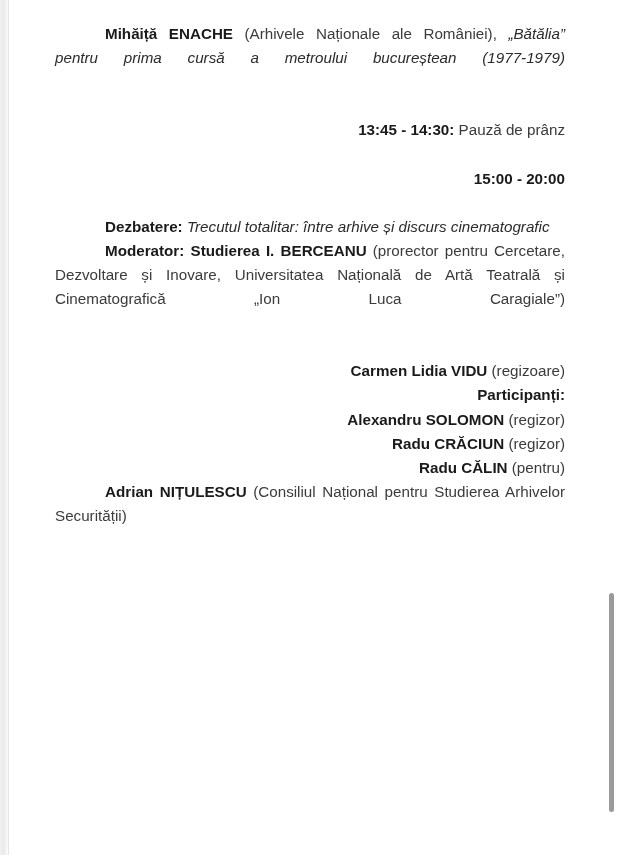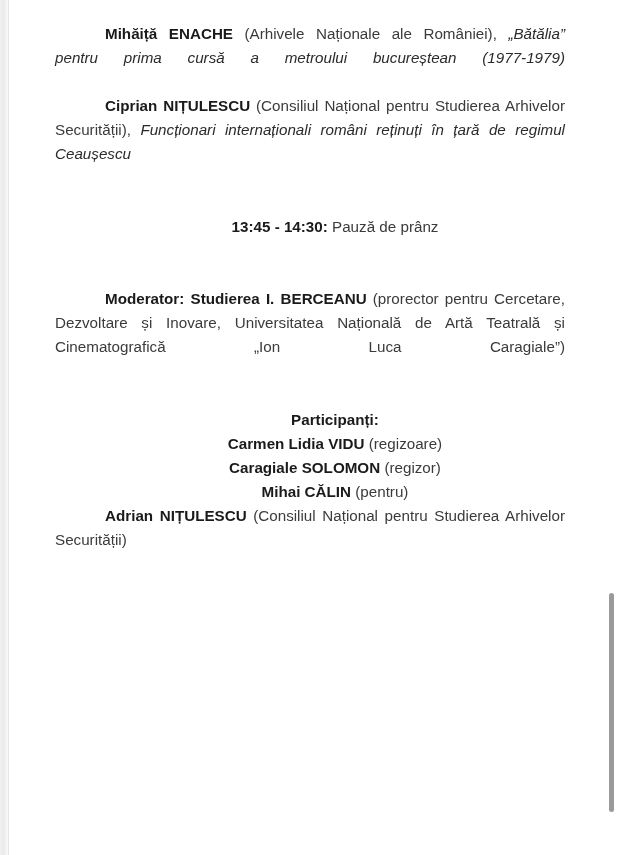--- a/index.html
+++ b/index.html
@@ -81,21 +81,21 @@
     text-indent: 0;
   }
   
   p.indent {
     text-indent: 50px;
   }
   
   p.block {
     margin: 0;
     padding-left: 50px;
-    text-align: center;
+    text-align: right;
   }
   .spacer {
     height: 24.1px;
   }
 
   b, .b {
     font-weight: 700;
     color: #1a1a1a;
   }
   i, .i {
@@ -121,44 +121,46 @@
 <div class="page">
 
   <div class="left-gutter"></div>
   <div class="left-rule"></div>
 
   <div class="doc">
 
     <p class="para indent"><span class="b">Mihăiță ENACHE</span> <span class="reg">(Arhivele Naționale ale României),</span> <span class="i">„Bătălia” pentru prima cursă a metroului bucureștean (1977-1979)</span></p>
 
 
-    <p class="para indent"><span class="b">Ciprian NIȚULESCU</span> <span class="reg">(Consiliul Național pentru Studierea Arhivelor Securității),</span> <span class="i">Funcționari internaționali români reținuți în țară de regimul Ceaușescu</span></p>
 
     <div class="spacer"></div>
 
     <p class="block"><span class="b">13:45 - 14:30:</span> <span class="reg">Pauză de prânz</span></p>
 
     <div class="spacer"></div>
 
+    <p class="block"><span class="b">15:00 - 20:00</span></p>
 
     <div class="spacer"></div>
 
+    <p class="para indent nostretch"><span class="b">Dezbatere:</span> <span class="i">Trecutul totalitar: între arhive și discurs cinematografic</span></p>
     <p class="para indent"><span class="b">Moderator: Studierea I. BERCEANU</span> <span class="reg">(prorector pentru Cercetare, Dezvoltare și Inovare, Universitatea Națională de Artă Teatrală și Cinematografică „Ion Luca Caragiale”)</span></p>
 
     <div class="spacer"></div>
 
+    <p class="block"><span class="b">Carmen Lidia VIDU</span> <span class="reg">(regizoare)</span></p>
+
     <p class="block"><span class="b">Participanți:</span></p>
 
-    <p class="block"><span class="b">Carmen Lidia VIDU</span> <span class="reg">(regizoare)</span></p>
 
+    <p class="block"><span class="b">Alexandru SOLOMON</span> <span class="reg">(regizor)</span></p>
 
-    <p class="block"><span class="b">Caragiale SOLOMON</span> <span class="reg">(regizor)</span></p>
+    <p class="block"><span class="b">Radu CRĂCIUN</span> <span class="reg">(regizor)</span></p>
 
-
-    <p class="block"><span class="b">Mihai CĂLIN</span> <span class="reg">(pentru)</span></p>
+    <p class="block"><span class="b">Radu CĂLIN</span> <span class="reg">(pentru)</span></p>
 
     <p class="para indent"><span class="b">Adrian NIȚULESCU</span> <span class="reg">(Consiliul Național pentru Studierea Arhivelor Securității)</span></p>
 
   </div>
 
   <div class="scroll-track-line"></div>
   <div class="scroll-track">
     <div class="scroll-thumb"></div>
   </div>
 

